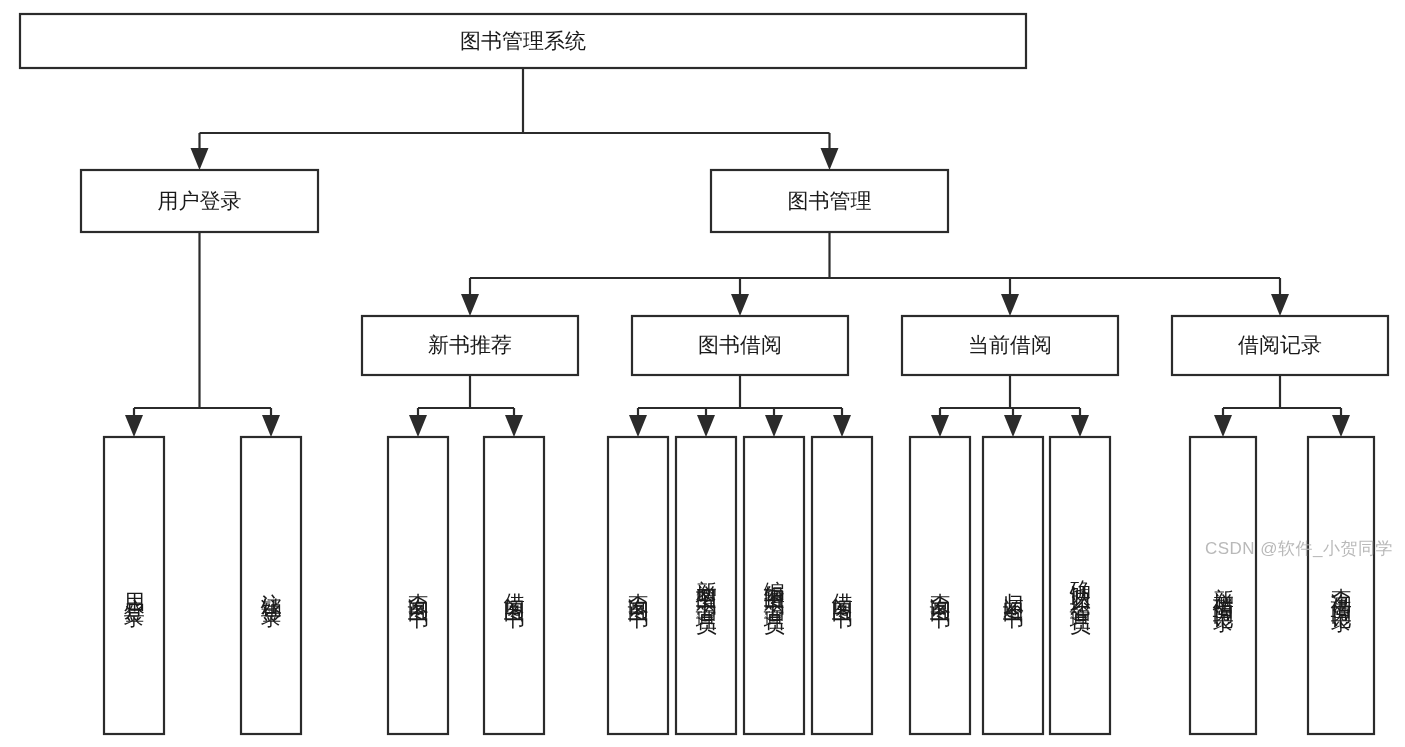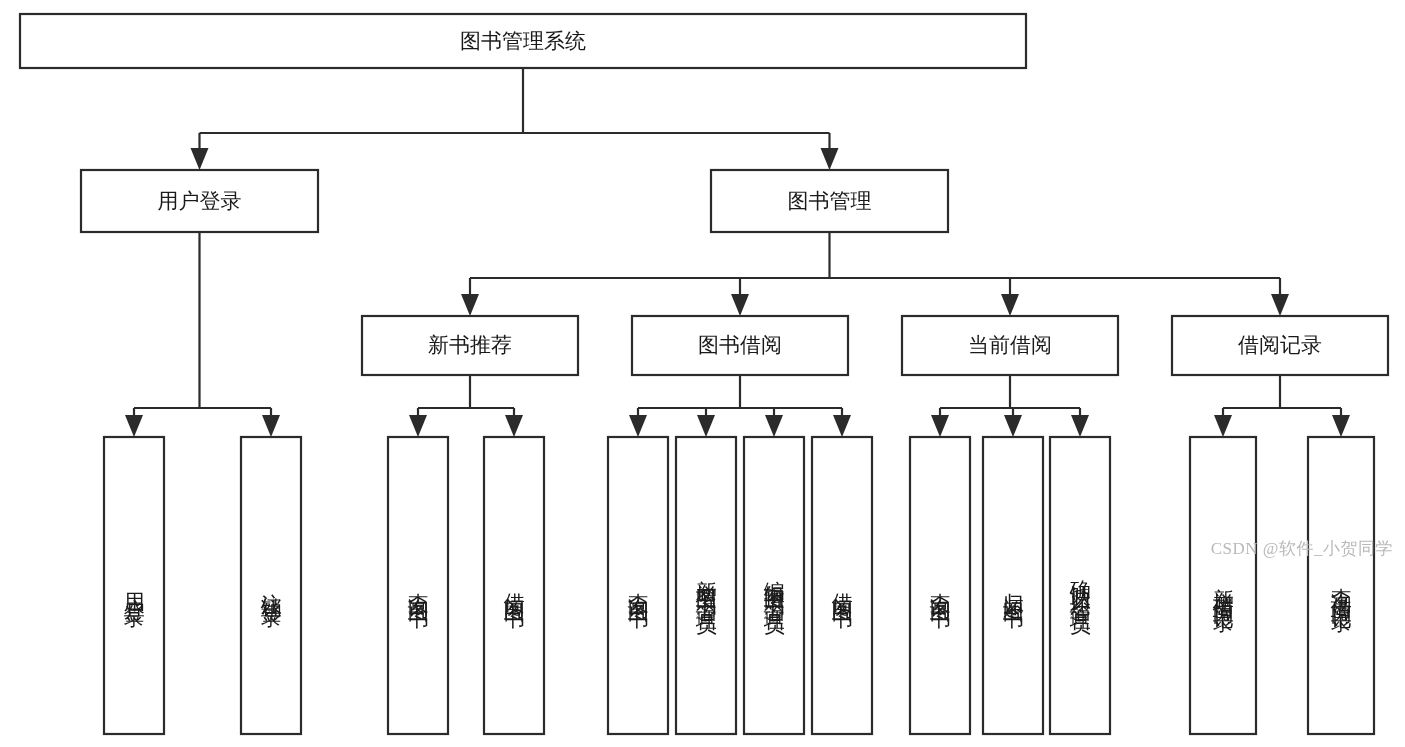--- a/index.html
+++ b/index.html
@@ -63,21 +63,21 @@
     align-items: center;
     justify-content: center;
     text-align: center;
     pointer-events: none;
     user-select: none;
   }
   .watermark {
     position: absolute;
     right: 12px;
     bottom: 6px;
-    font-family: Liberation Serif, serif;
+    font-family: Liberation Sans, sans-serif;
     font-size: 17px;
     color: #b9b9b9;
     letter-spacing: 0.5px;
     white-space: nowrap;
   }
 </style>
 </head>
 <body>
 
 <div id="diagram-root">

